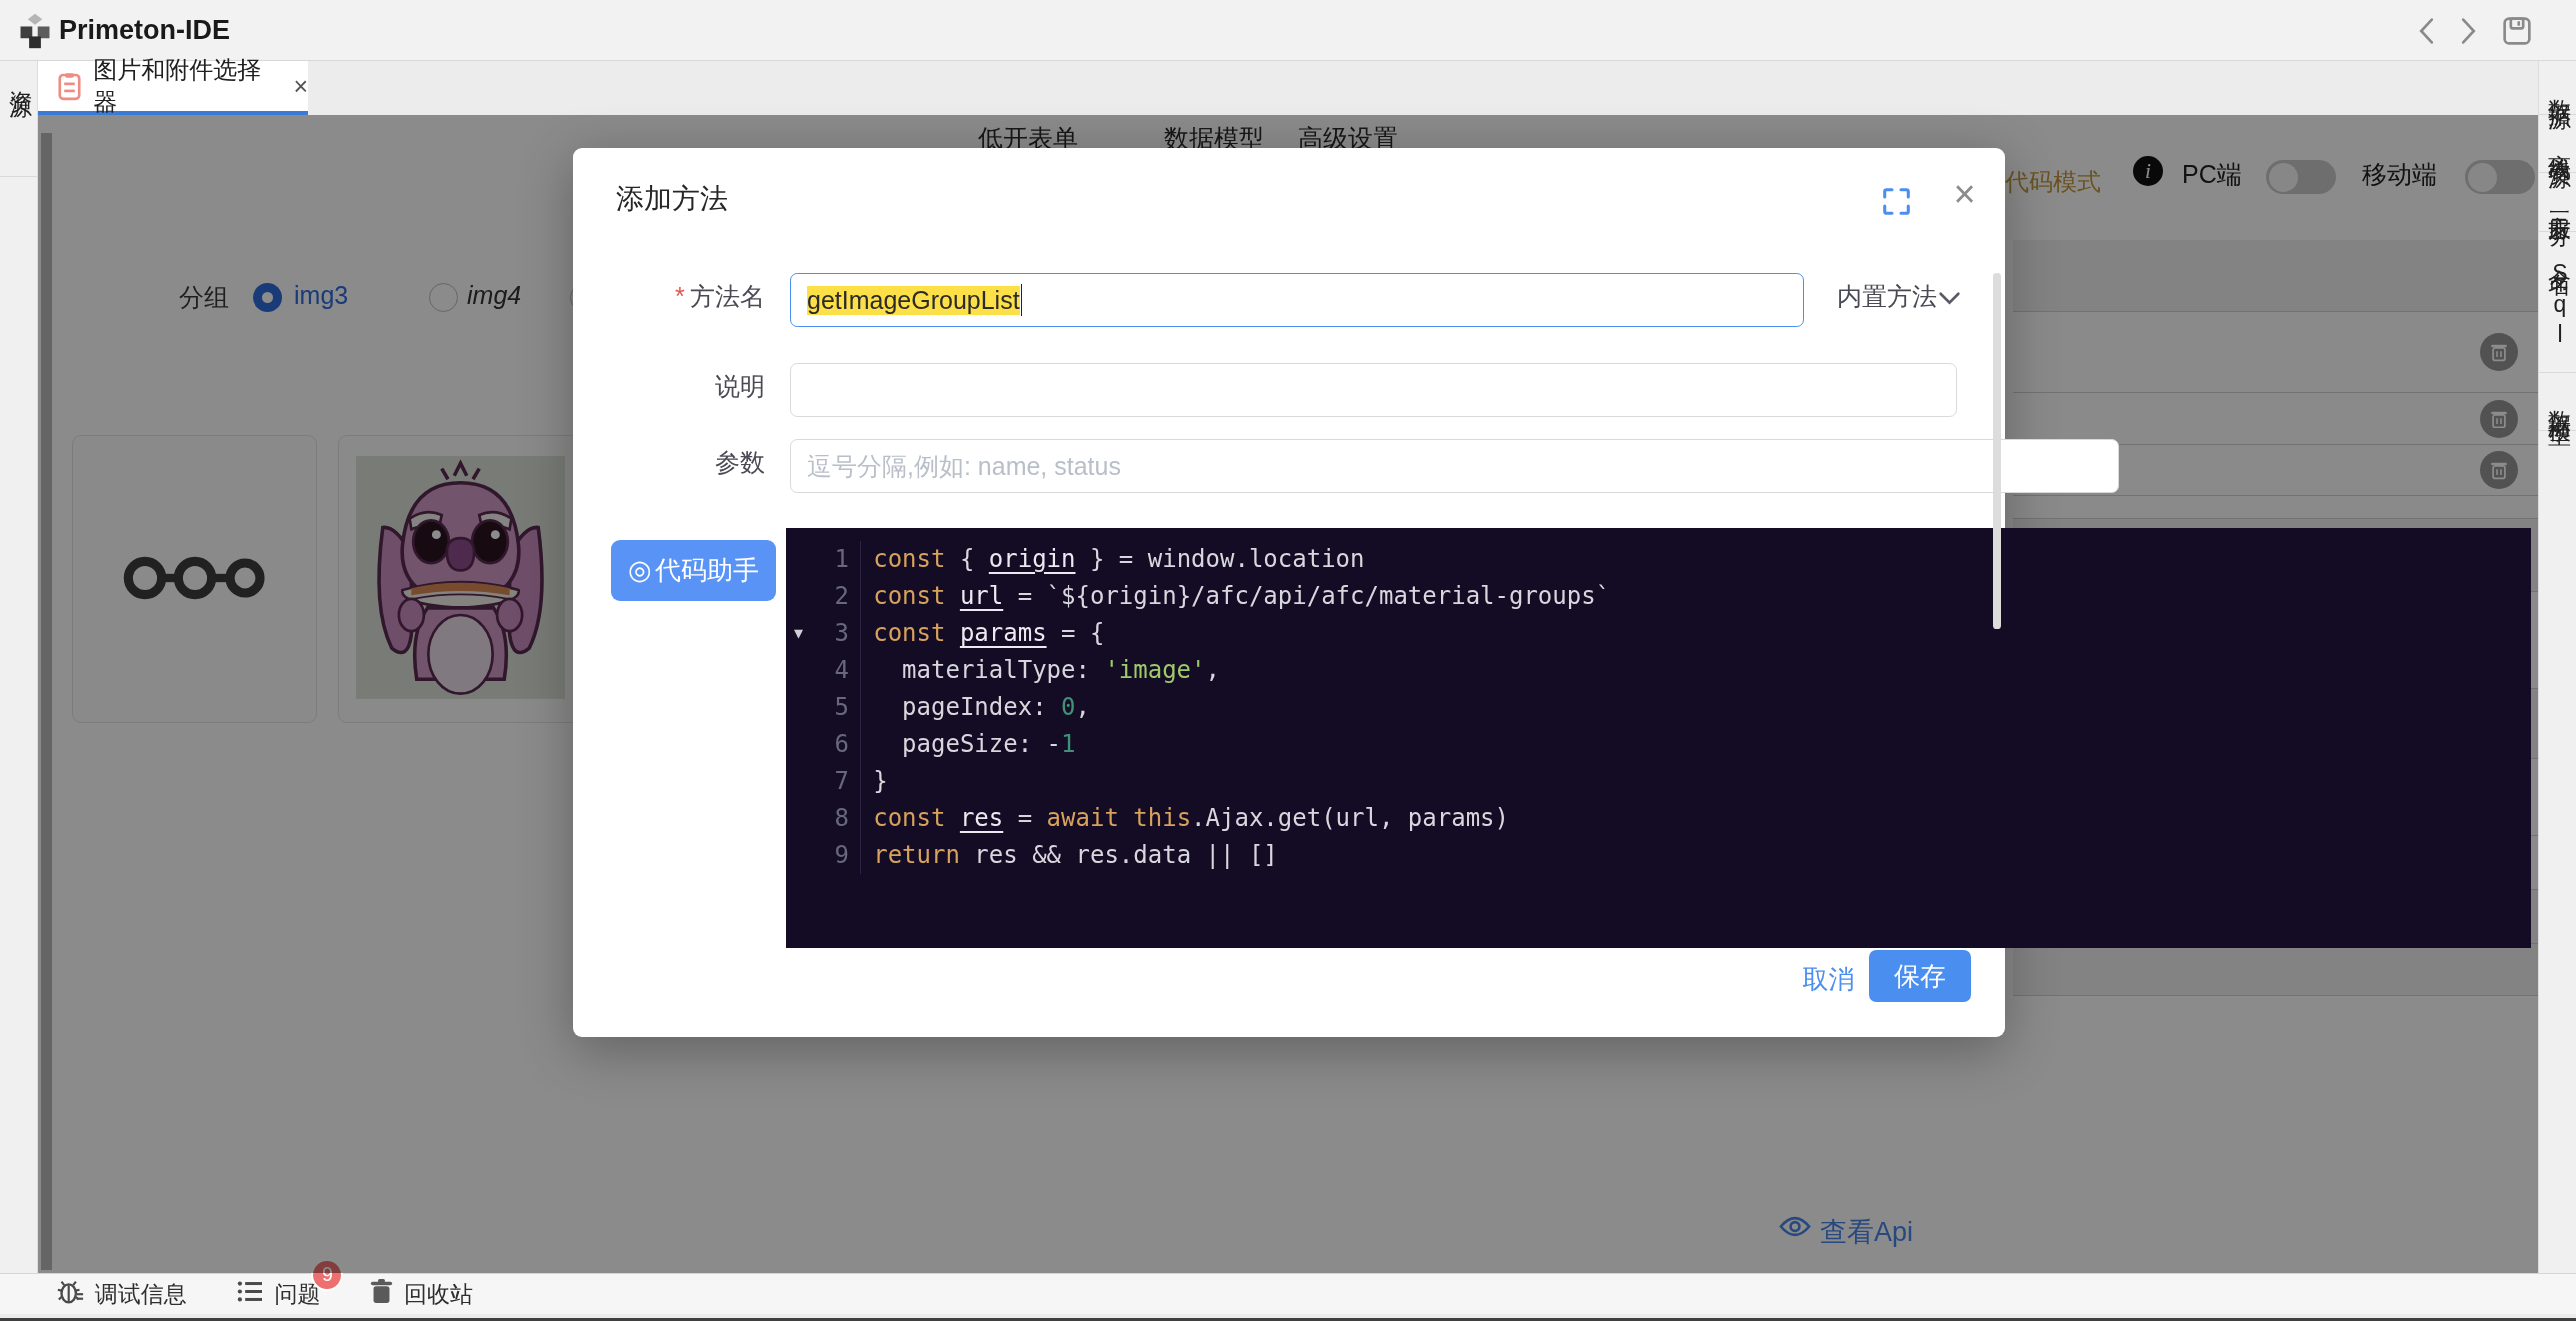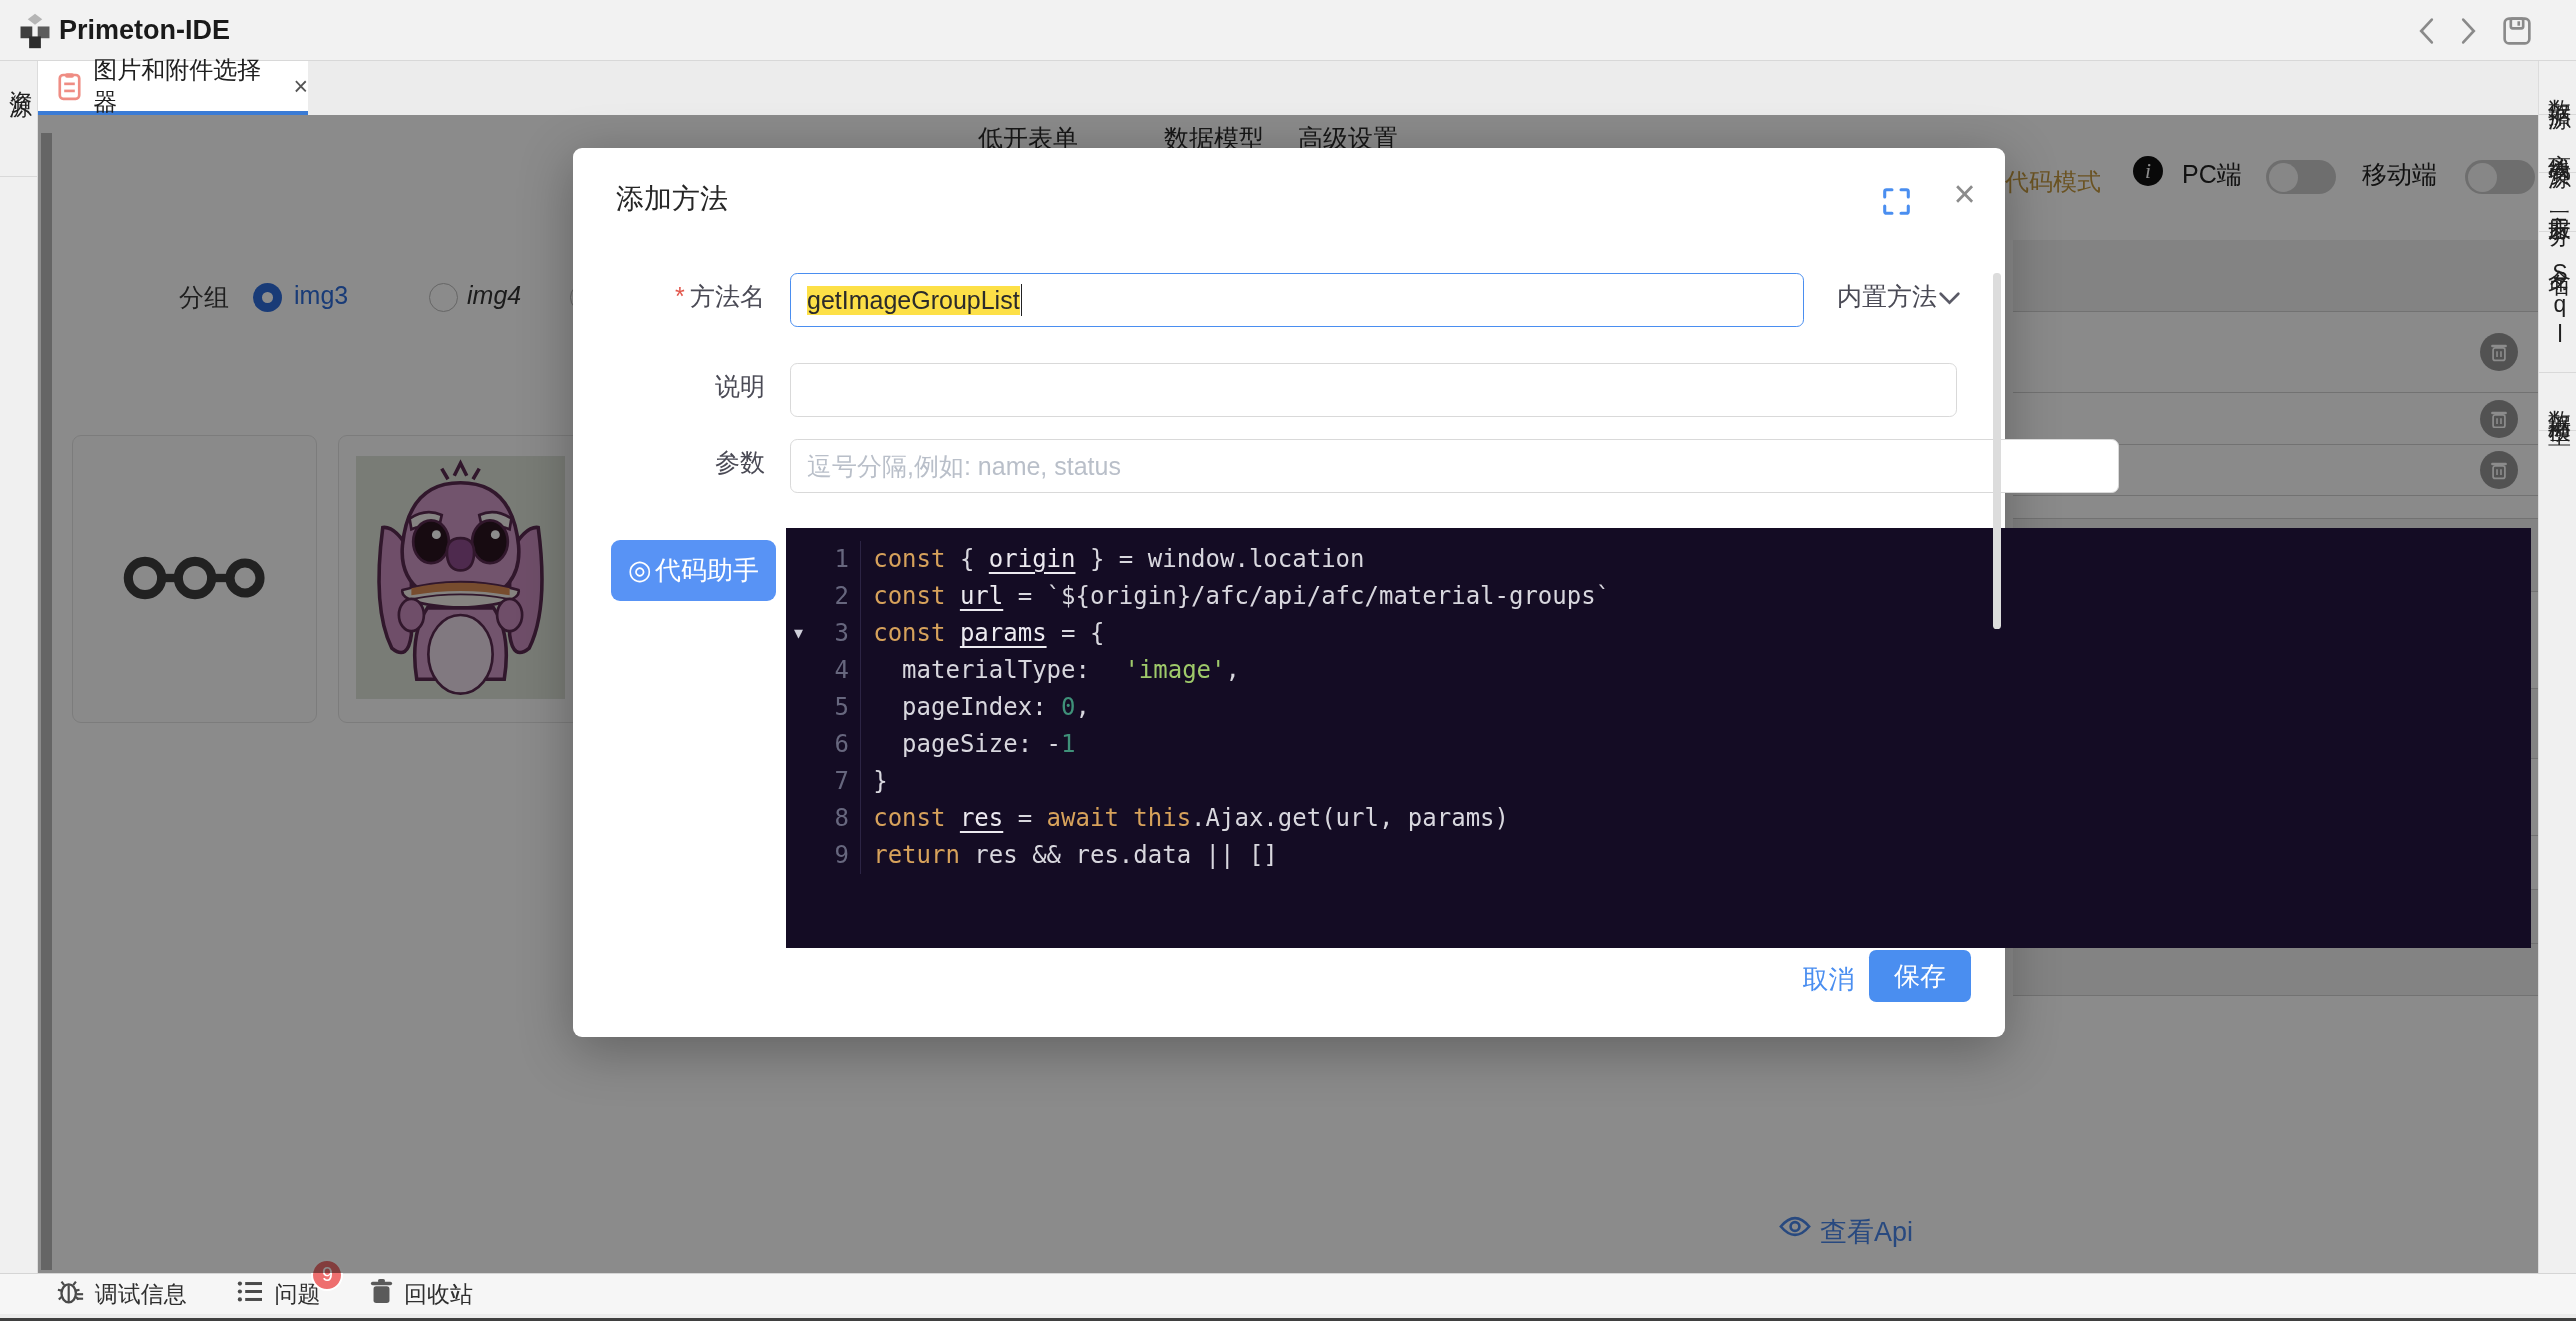--- a/index.html
+++ b/index.html
@@ -72,21 +72,21 @@
   .assist-ico{font-size:27px;line-height:1;}
 
   .editor{left:213px;top:380px;width:1745px;height:407px;background:#140c24;font-family:"DejaVu Sans Mono","Liberation Mono",monospace;font-size:24px;overflow:hidden;cursor:text;}
   .ed-line{display:flex;height:37px;line-height:37px;white-space:pre;}
   .ed-fold{width:25px;color:#cfcfda;font-size:15px;text-align:center;flex:0 0 25px;}
   .ed-num{width:38px;flex:0 0 38px;text-align:right;color:#67677e;padding-right:10.7px;}
   .ed-code{border-left:0.9px solid #2c2444;padding-left:12.5px;color:#d8d7de;}
   .tok-kw{color:#d7a25b;}
   .tok-pl{color:#d8d7de;}
   .tok-var{color:#eceaf0;text-decoration:underline;text-underline-offset:4.5px;}
-  .tok-str{color:#9fca6a;margin-left:20px;}
+  .tok-str{color:#9fca6a;}
   .tok-num{color:#3f9179;}
 
   .modal-scroll{left:1420px;top:125px;width:8px;height:356px;border-radius:3.6px;background:#dcdcdc;cursor:pointer;}
   .btn-cancel{left:1217px;top:809px;font-size:26px;color:#4a8ef0;cursor:pointer;padding:5.4px 12.5px;}
   .btn-save{left:1296px;top:802px;width:102px;height:52px;background:#4a8ef0;border-radius:7.2px;color:#fff;font-size:26px;display:flex;align-items:center;justify-content:center;cursor:pointer;}
 
   
   .statusbar{left:0;top:1273px;width:2576px;height:41px;background:#f6f6f6;border-top:0.9px solid #d5d5d5;box-sizing:border-box;display:flex;align-items:center;}
   .sb-item{display:flex;align-items:center;gap:10.7px;font-size:23px;color:#2f2f2f;cursor:pointer;position:relative;margin-right:50px;}
   .sb-badge{position:absolute;right:-23px;top:-19.7px;width:32px;height:32px;border-radius:50%;background:#ee6f6f;border:2.7px solid #fff;color:#fff;font-size:19.7px;display:flex;align-items:center;justify-content:center;box-sizing:border-box;}

